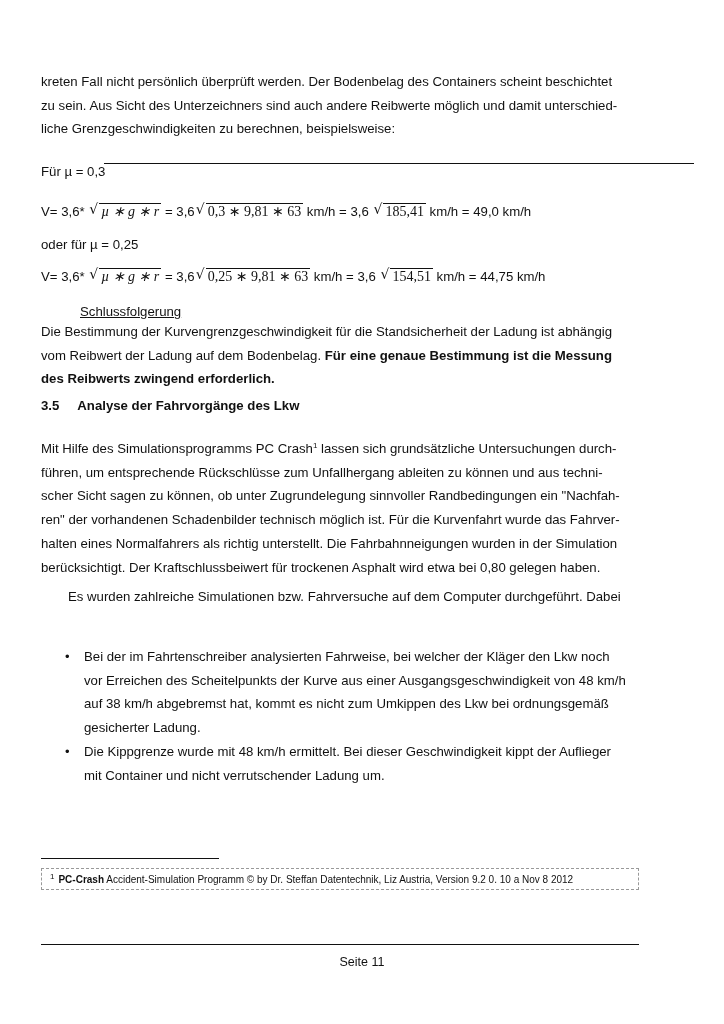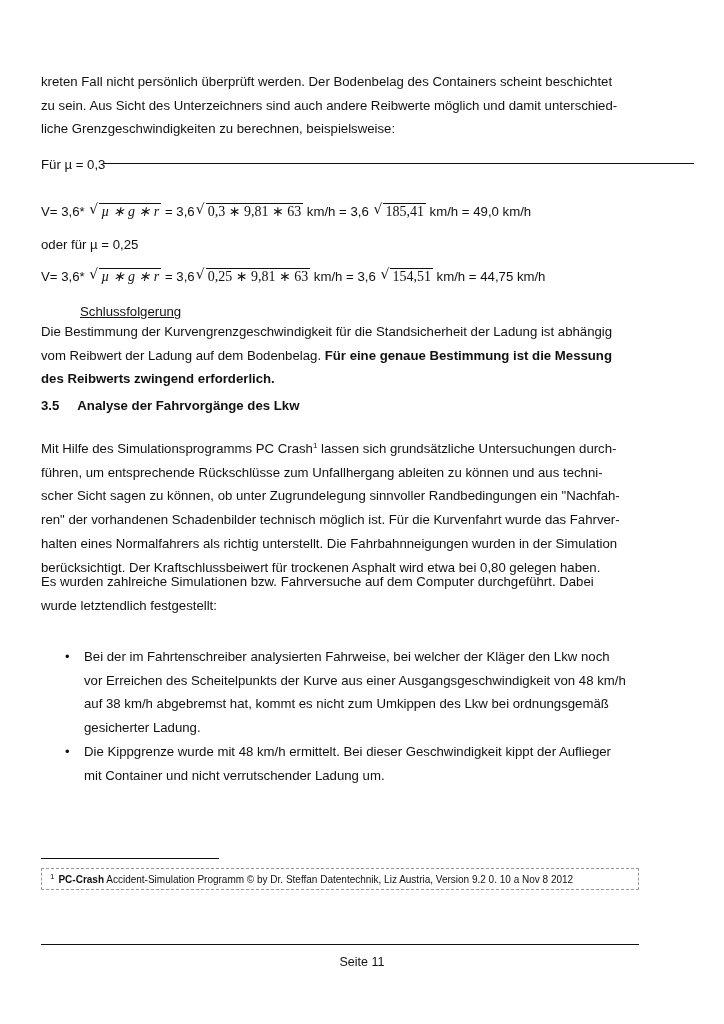--- a/index.html
+++ b/index.html
@@ -40,21 +40,21 @@
 <body>
 
 <div class="p just" style="top:70px;">
   <div class="line">kreten Fall nicht persönlich überprüft werden. Der Bodenbelag des Containers scheint beschichtet</div>
   <div class="line">zu sein. Aus Sicht des Unterzeichners sind auch andere Reibwerte möglich und damit unterschied-</div>
   <div class="line">liche Grenzgeschwindigkeiten zu berechnen, beispielsweise:</div>
 </div>
 
 <div class="rule" style="left:104px; top:163px; width:590px;"></div>
 
-<div class="abs line" style="left:41px; top:153px; line-height:23px;">Für µ = 0,3</div>
+<div class="abs line" style="left:41px; top:160px; line-height:23px;">Für µ = 0,3</div>
 
 <div class="abs line" style="left:41px; top:203px;">
   <span>V= 3,6*</span>
   <span class="sqrt"><span class="sqrt-body serif">µ ∗ g ∗ r</span></span>
   <span>= 3,6</span><span class="sqrt"><span class="sqrt-body serifn">0,3 ∗ 9,81 ∗ 63</span></span>
   <span>km/h = 3,6</span>
   <span class="sqrt"><span class="sqrt-body serifn">185,41</span></span>
   <span>km/h = 49,0 km/h</span>
 </div>
 
@@ -82,23 +82,22 @@
 
 <div class="p just" style="top:437px;">
   <div class="line"><span>Mit Hilfe des Simulationsprogramms PC Crash</span><span class="sup">1</span><span> lassen sich grundsätzliche Untersuchungen durch-</span></div>
   <div class="line">führen, um entsprechende Rückschlüsse zum Unfallhergang ableiten zu können und aus techni-</div>
   <div class="line">scher Sicht sagen zu können, ob unter Zugrundelegung sinnvoller Randbedingungen ein "Nachfah-</div>
   <div class="line">ren" der vorhandenen Schadenbilder technisch möglich ist. Für die Kurvenfahrt wurde das Fahrver-</div>
   <div class="line">halten eines Normalfahrers als richtig unterstellt. Die Fahrbahnneigungen wurden in der Simulation</div>
   <div class="line">berücksichtigt. Der Kraftschlussbeiwert für trockenen Asphalt wird etwa bei 0,80 gelegen haben.</div>
 </div>
 
-<div class="p" style="top:570px;">
+<div class="p" style="top:585px;margin-left:27px;">
   <div class="line">Es wurden zahlreiche Simulationen bzw. Fahrversuche auf dem Computer durchgeführt. Dabei</div>
-  <div class="line">wurde letztendlich festgestellt:</div>
 </div>
 
 <div class="p" style="top:645px;">
   <ul class="bullets">
     <li>
       <div class="line">Bei der im Fahrtenschreiber analysierten Fahrweise, bei welcher der Kläger den Lkw noch</div>
       <div class="line">vor Erreichen des Scheitelpunkts der Kurve aus einer Ausgangsgeschwindigkeit von 48 km/h</div>
       <div class="line">auf 38 km/h abgebremst hat, kommt es nicht zum Umkippen des Lkw bei ordnungsgemäß</div>
       <div class="line">gesicherter Ladung.</div>
     </li>

